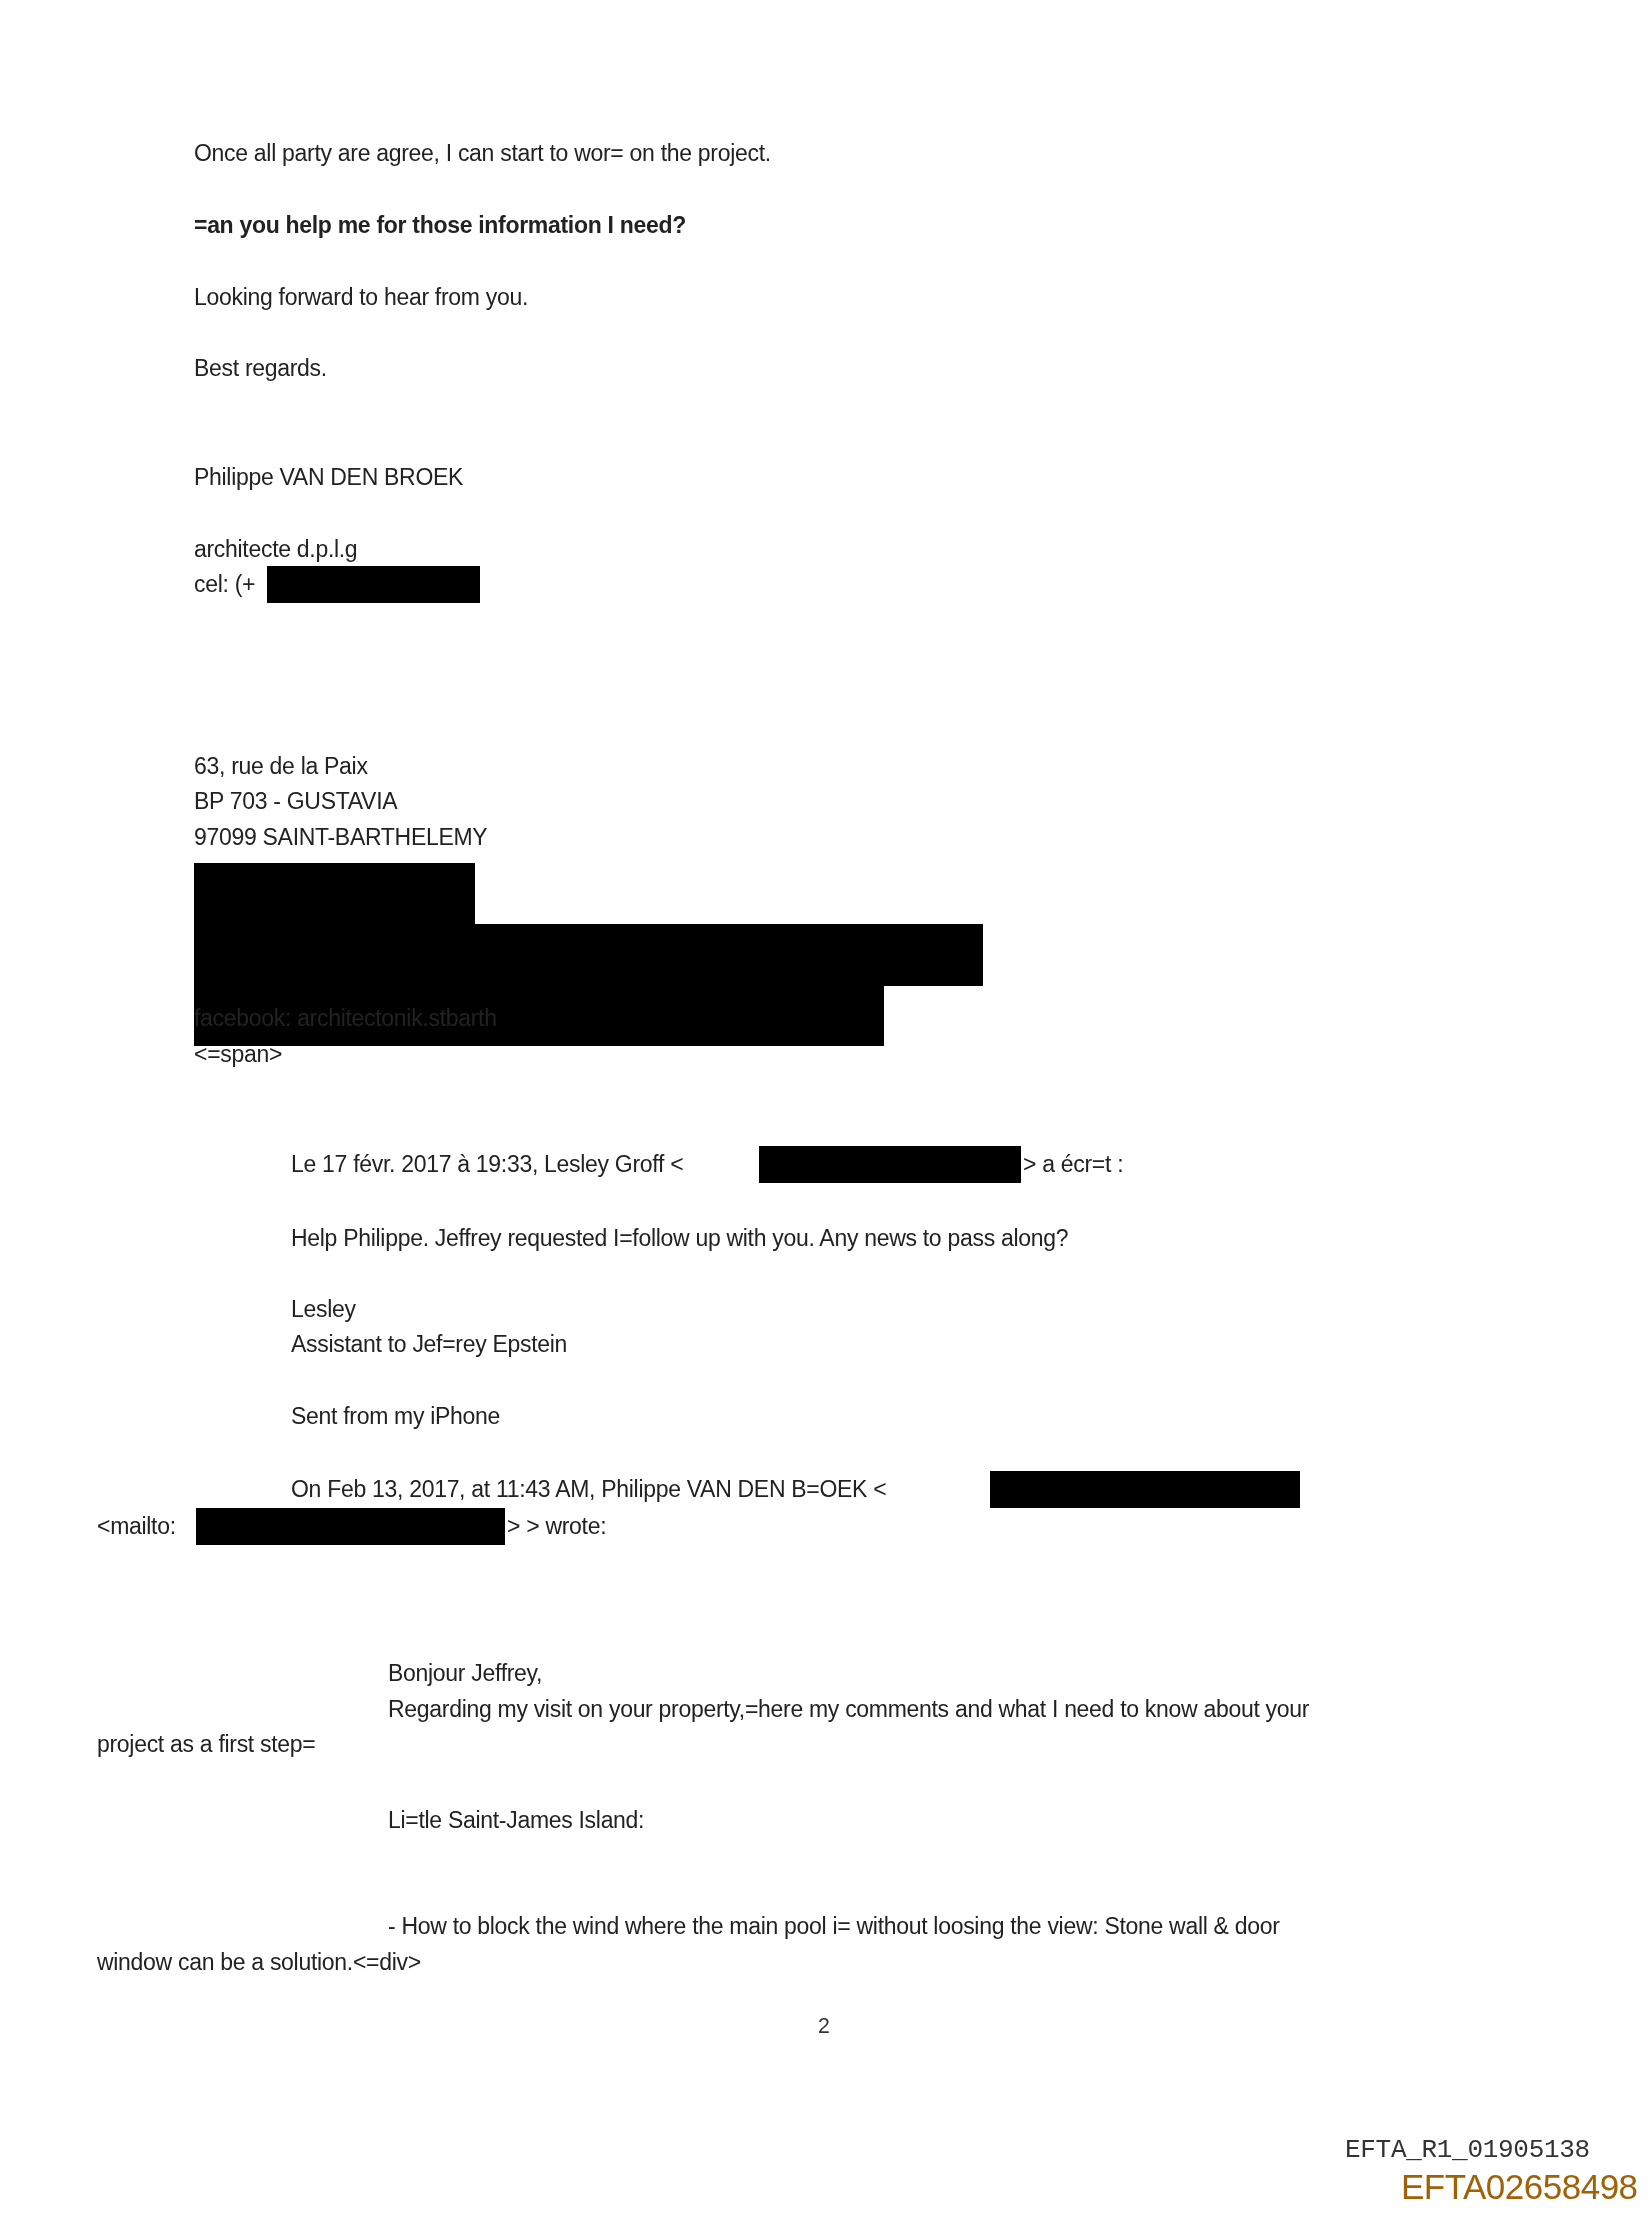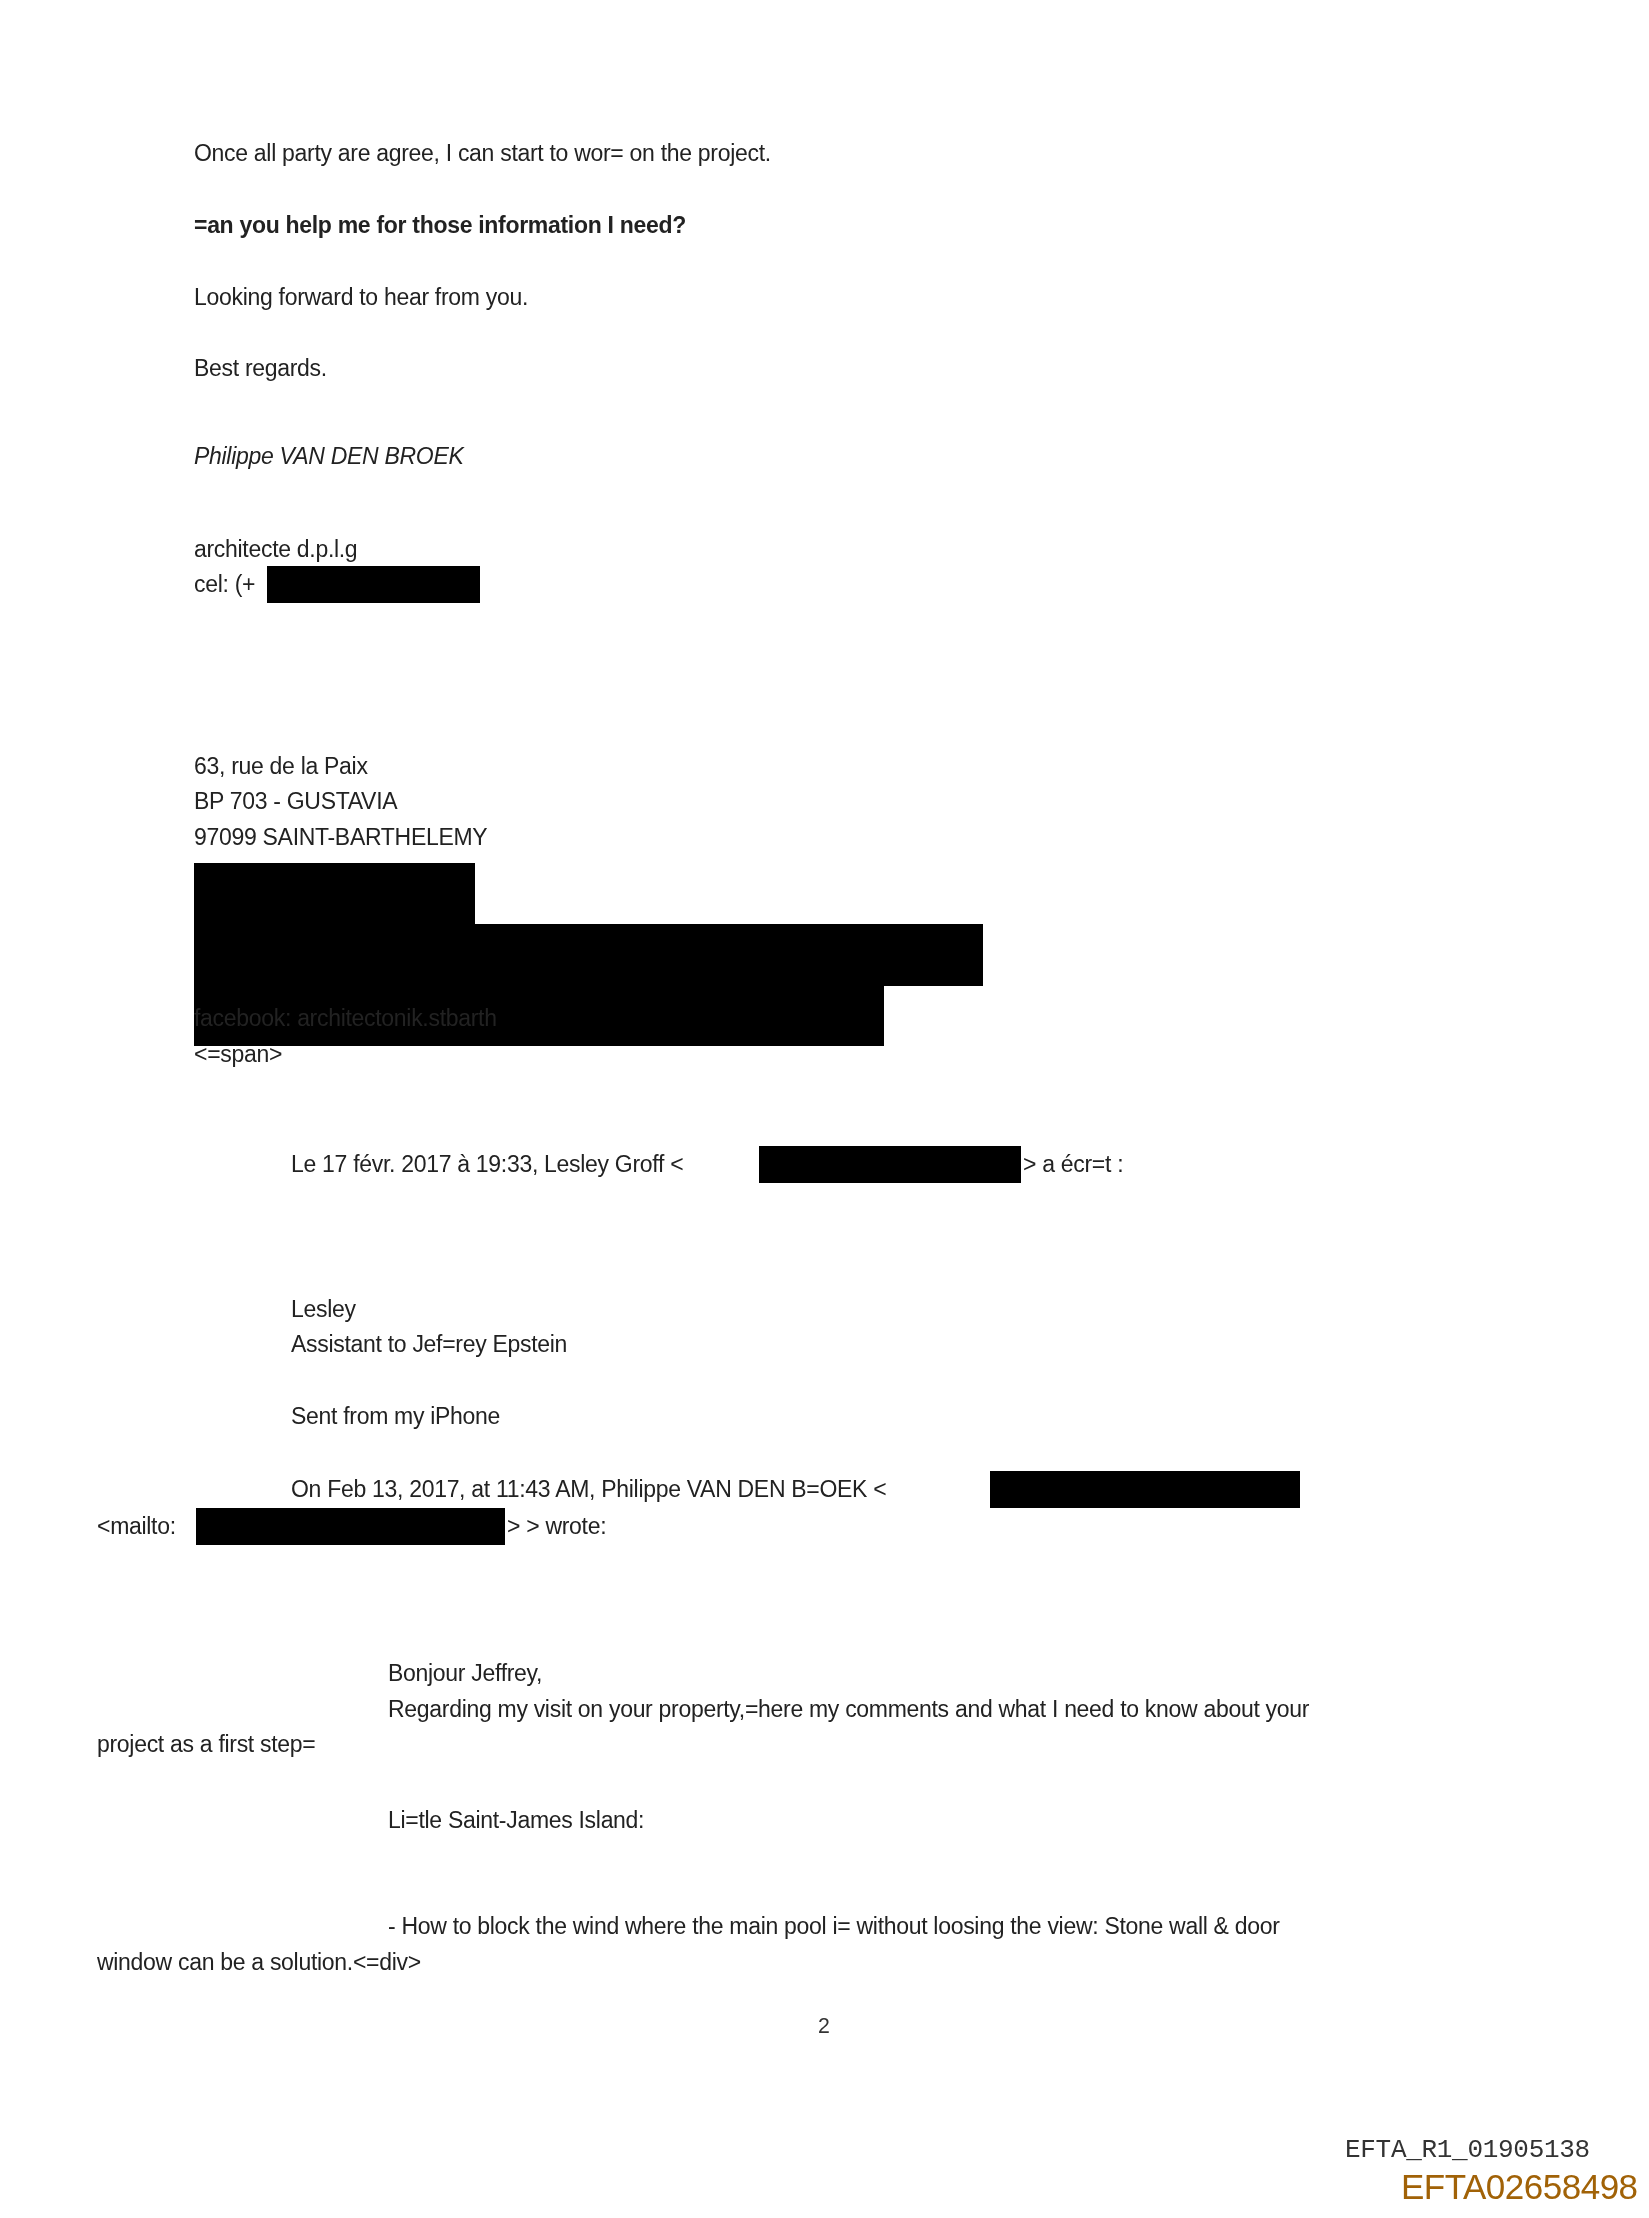--- a/index.html
+++ b/index.html
@@ -32,40 +32,41 @@
 </head>
 <body>
 
 <div class="page">
 
   <div class="ln" style="left:194px; top:139px;">Once all party are agree, I can start to wor= on the project.</div>
   <div class="ln" style="left:194px; top:211px;font-weight:bold;">=an you help me for those information I need?</div>
   <div class="ln" style="left:194px; top:283px;">Looking forward to hear from you.</div>
   <div class="ln" style="left:194px; top:354px;">Best regards.</div>
 
-  <div class="ln" style="left:194px; top:442px;font-style:italic;">Philippe VAN DEN BROEK</div>
+  <div class="ln" style="left:194px; top:463px;">Philippe VAN DEN BROEK</div>
   <div class="ln" style="left:194px; top:535px;">architecte d.p.l.g</div>
   <div class="ln" style="left:194px; top:570px;">cel: (+</div>
   <div class="redact" style="left:267px; top:566px; width:213px; height:37px;"></div>
 
   <div class="ln" style="left:194px; top:752px;">63, rue de la Paix</div>
   <div class="ln" style="left:194px; top:787px;">BP 703 - GUSTAVIA</div>
   <div class="ln" style="left:194px; top:823px;">97099 SAINT-BARTHELEMY</div>
 
   <div class="redact" style="left:194px; top:863px; width:281px; height:62px;"></div>
   <div class="redact" style="left:194px; top:924px; width:789px; height:62px;"></div>
   <div class="redact" style="left:194px; top:986px; width:690px; height:60px;"></div>
 
   <div class="ln" style="left:194px; top:1004px;">facebook: architectonik.stbarth</div>
   <div class="ln" style="left:194px; top:1040px;">&lt;=span&gt;</div>
 
   <div class="ln" style="left:291px; top:1150px;">Le 17 févr. 2017 à 19:33, Lesley Groff &lt;</div>
   <div class="redact" style="left:759px; top:1146px; width:262px; height:37px;"></div>
   <div class="ln" style="left:1023px; top:1150px;">&gt; a écr=t :</div>
 
+  <div class="ln" style="left:291px; top:1224px;">Help Philippe. Jeffrey requested I=follow up with you. Any news to pass along?</div>
   <div class="ln" style="left:291px; top:1295px;">Lesley</div>
   <div class="ln" style="left:291px; top:1330px;">Assistant to Jef=rey Epstein</div>
   <div class="ln" style="left:291px; top:1402px;">Sent from my iPhone</div>
 
   <div class="ln" style="left:291px; top:1475px;">On Feb 13, 2017, at 11:43 AM, Philippe VAN DEN B=OEK &lt;</div>
   <div class="redact" style="left:990px; top:1471px; width:310px; height:37px;"></div>
   <div class="ln" style="left:97px; top:1512px;">&lt;mailto:</div>
   <div class="redact" style="left:196px; top:1508px; width:309px; height:37px;"></div>
   <div class="ln" style="left:507px; top:1512px;">&gt; &gt; wrote:</div>
 

